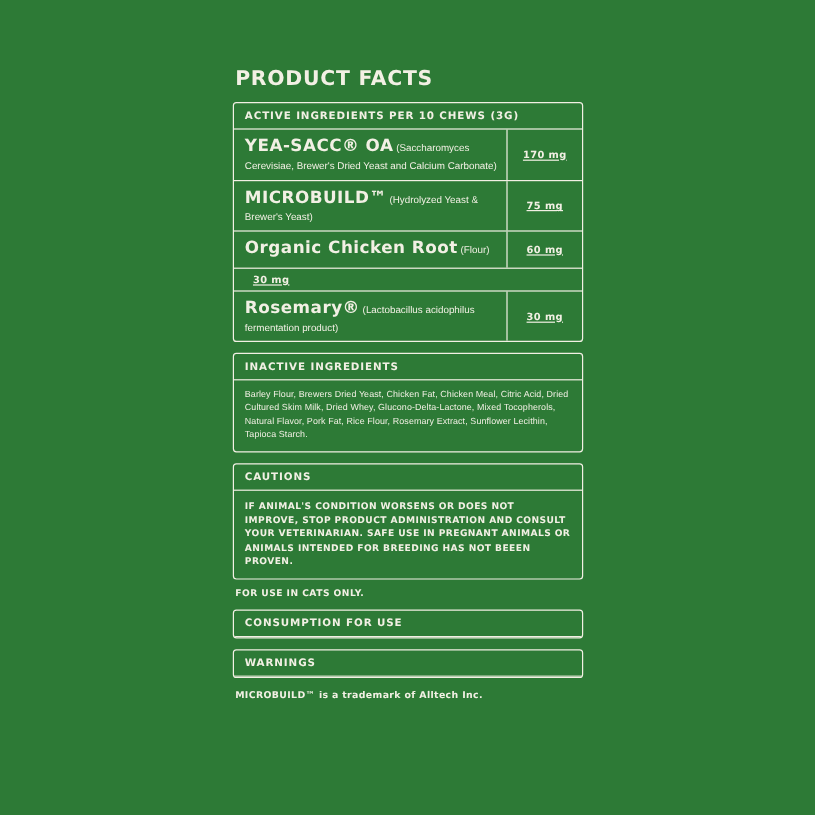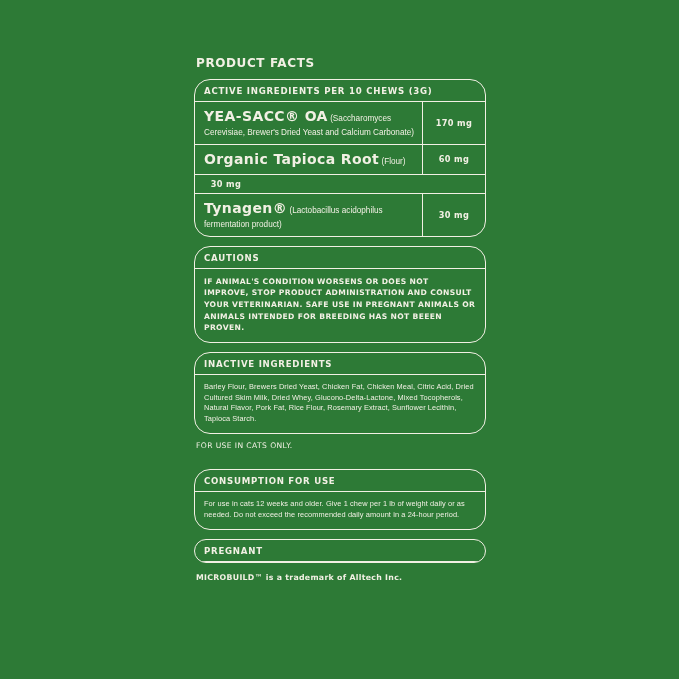--- a/index.html
+++ b/index.html
@@ -15,28 +15,28 @@
   }
   .panel {
     position: absolute;
     left: 194px;
     top: 56px;
     width: 292px;
   }
   .page-title {
     font-family: "DejaVu Sans", sans-serif;
     font-weight: bold;
-    font-size: 12px;
+    font-size: 17px;
     letter-spacing: 0.6px;
     color: #f2f0e4;
     margin: 0 0 9px 2px;
   }
   .block {
     border: 1.4px solid #f2f0e4;
-    border-radius: 16px;
+    border-radius: 3px;
     margin-bottom: 9px;
     overflow: hidden;
   }
   .block-header {
     color: #f2f0e4;
     font-family: "DejaVu Sans", sans-serif;
     font-weight: bold;
     font-size: 8.6px;
     letter-spacing: 0.75px;
     padding: 6px 9px 5px 9px;
@@ -83,28 +83,29 @@
     display: flex;
     align-items: center;
     justify-content: center;
     text-align: right;
     color: #f2f0e4;
     font-family: "DejaVu Sans", sans-serif;
     font-weight: bold;
     font-size: 8.2px;
     letter-spacing: 0.35px;
     padding: 4px 2px;
+    text-decoration: underline;
   }
   .standalone-note {
     color: #f2f0e4;
     font-family: "DejaVu Sans", sans-serif;
-    font-weight: normal;
+    font-weight: bold;
     font-size: 7.6px;
     letter-spacing: 0.4px;
-    margin: -2px 0 19px 2px;
+    margin: -2px 0 9px 2px;
   }
   .footnotes {
     color: #f2f0e4;
     font-family: "DejaVu Sans", sans-serif;
     font-weight: bold;
     font-size: 7.8px;
     letter-spacing: 0.3px;
     line-height: 1.5;
     margin: 2px 0 0 2px;
   }
@@ -117,52 +118,55 @@
   <div class="page-title">PRODUCT FACTS</div>
 
   <div class="block">
     <div class="block-header">ACTIVE INGREDIENTS PER 10 CHEWS (3G)</div>
     <div>
       <div class="ing-row">
         <div class="ing-name"><b>YEA-SACC® OA</b><span> (Saccharomyces Cerevisiae, Brewer's Dried Yeast and Calcium Carbonate)</span></div>
         <div class="ing-amt">170 mg</div>
       </div>
       <div class="ing-row">
-        <div class="ing-name"><b>Organic Tapioca Root</b><span> (Flour)</span></div>
+        <div class="ing-name"><b>MICROBUILD™</b><span> (Hydrolyzed Yeast &amp; Brewer's Yeast)</span></div>
+        <div class="ing-amt">75 mg</div>
+      </div>
+      <div class="ing-row">
+        <div class="ing-name"><b>Organic Chicken Root</b><span> (Flour)</span></div>
         <div class="ing-amt">60 mg</div>
       </div>
       <div class="ing-row">
         <div class="ing-amt">30 mg</div>
       </div>
       <div class="ing-row">
-        <div class="ing-name"><b>Tynagen®</b><span> (Lactobacillus acidophilus fermentation product)</span></div>
+        <div class="ing-name"><b>Rosemary®</b><span> (Lactobacillus acidophilus fermentation product)</span></div>
         <div class="ing-amt">30 mg</div>
       </div>
     </div>
+  </div>
+
+  <div class="block">
+    <div class="block-header">INACTIVE INGREDIENTS</div>
+    <div class="block-body">Barley Flour, Brewers Dried Yeast, Chicken Fat, Chicken Meal, Citric Acid, Dried Cultured Skim Milk, Dried Whey, Glucono-Delta-Lactone, Mixed Tocopherols, Natural Flavor, Pork Fat, Rice Flour, Rosemary Extract, Sunflower Lecithin, Tapioca Starch.</div>
   </div>
 
   <div class="block">
     <div class="block-header">CAUTIONS</div>
     <div class="block-body caps">IF ANIMAL'S CONDITION WORSENS OR DOES NOT IMPROVE, STOP PRODUCT ADMINISTRATION AND CONSULT YOUR VETERINARIAN. SAFE USE IN PREGNANT ANIMALS OR ANIMALS INTENDED FOR BREEDING HAS NOT BEEEN PROVEN.</div>
   </div>
 
-  <div class="block">
-    <div class="block-header">INACTIVE INGREDIENTS</div>
-    <div class="block-body">Barley Flour, Brewers Dried Yeast, Chicken Fat, Chicken Meal, Citric Acid, Dried Cultured Skim Milk, Dried Whey, Glucono-Delta-Lactone, Mixed Tocopherols, Natural Flavor, Pork Fat, Rice Flour, Rosemary Extract, Sunflower Lecithin, Tapioca Starch.</div>
-  </div>
-
   <div class="standalone-note">FOR USE IN CATS ONLY.</div>
 
   <div class="block">
     <div class="block-header">CONSUMPTION FOR USE</div>
-    <div class="block-body">For use in cats 12 weeks and older. Give 1 chew per 1 lb of weight daily or as needed. Do not exceed the recommended daily amount in a 24-hour period.</div>
   </div>
 
   <div class="block">
-    <div class="block-header">PREGNANT</div>
+    <div class="block-header">WARNINGS</div>
   </div>
 
   <div class="footnotes">
     <div>MICROBUILD™ is a trademark of Alltech Inc.</div>
 
   </div>
 
 </div>
 
 </body></html>

